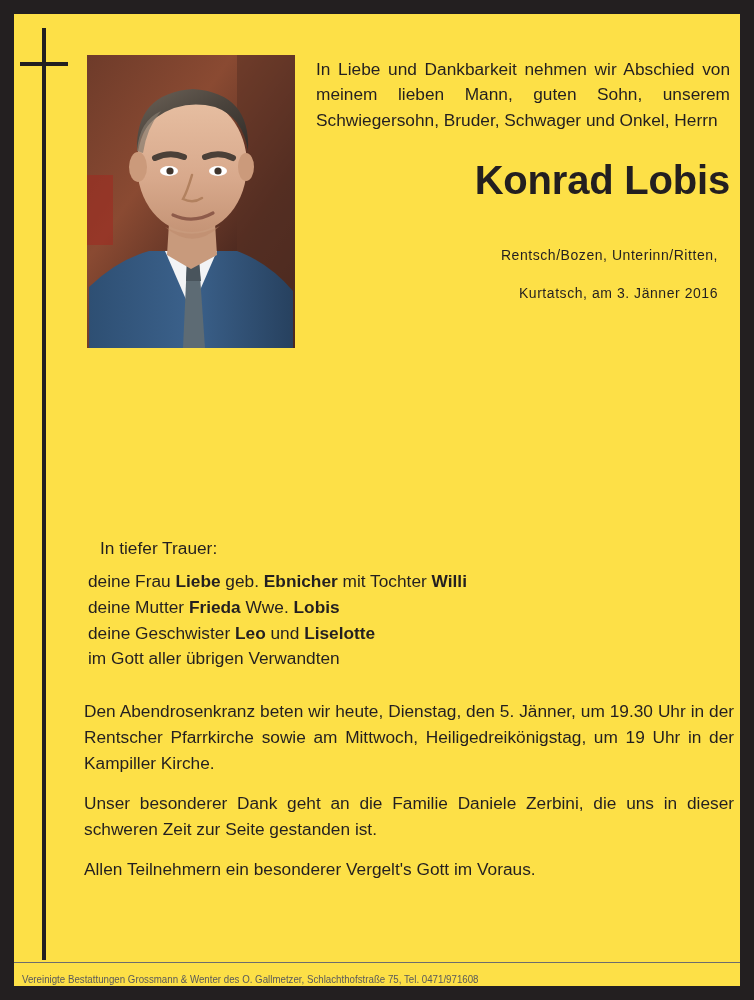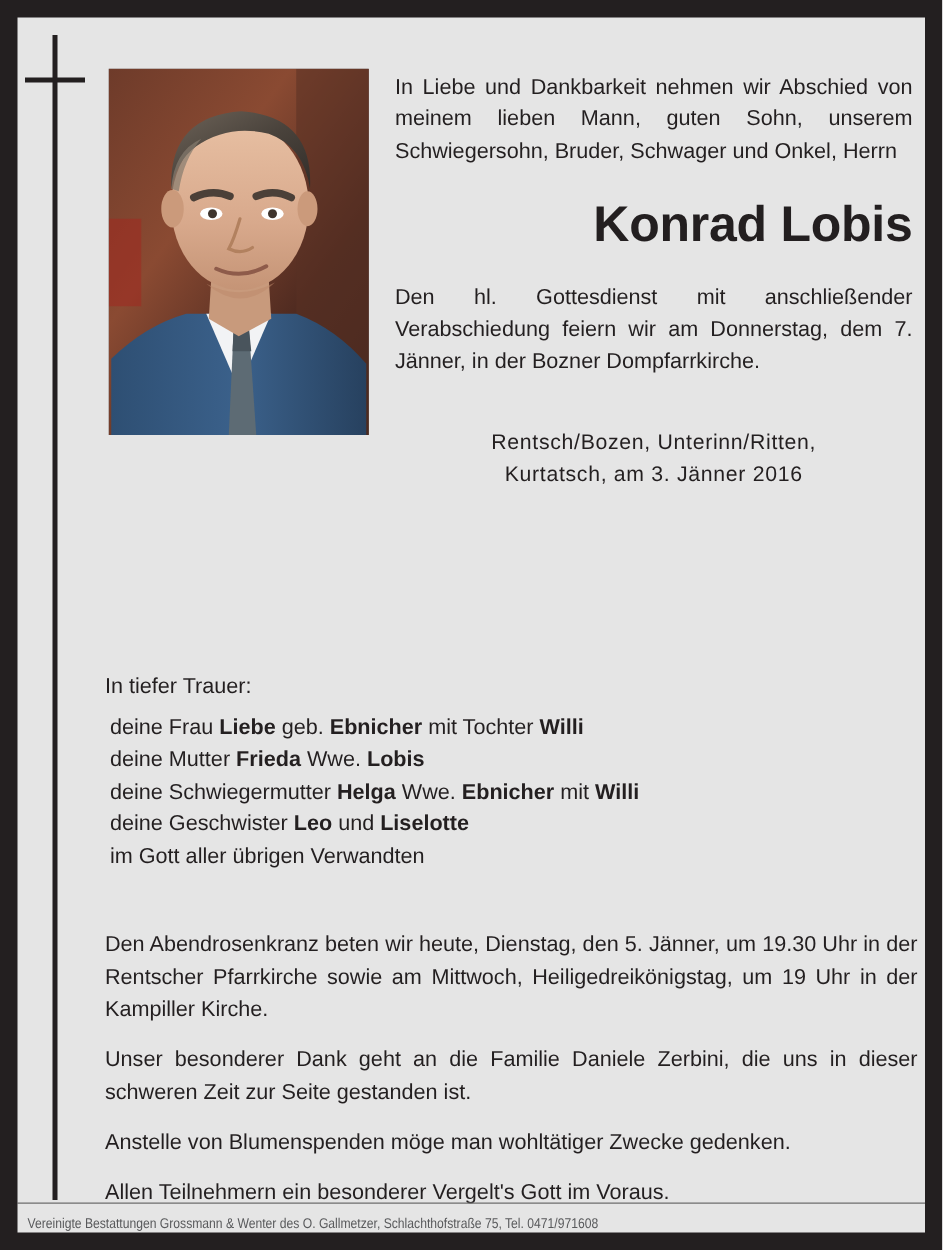--- a/index.html
+++ b/index.html
@@ -11,21 +11,21 @@
   body {
     font-family: "Liberation Sans", "DejaVu Sans", sans-serif;
     -webkit-font-smoothing: antialiased;
   }
 
   #notice {
     position: relative;
     width: 754px;
     height: 1000px;
     margin: 0;
-    background: #e5e5e5;
+    background: #fde047;
     box-sizing: border-box;
     overflow: hidden;
   }
 
   
   .border-frame {
     position: absolute;
     left: 0; top: 0;
     width: 754px;
     height: 1000px;
@@ -92,58 +92,58 @@
     font-size: 40px;
     line-height: 46px;
     font-weight: bold;
     color: #231f20;
     text-align: right;
     letter-spacing: -0.2px;
     margin: 24px 0 22px 0;
   }
 
   .places {
-    font-size: 17px;
+    font-size: 14px;
     line-height: 25.4px;
     color: #231f20;
     letter-spacing: 0.55px;
-    margin: 0;
-    text-align: center;
+    margin: 12px;
+    text-align: right;
   }
   .places-block { margin-top: 40px; }
 
   
   .mourners {
     position: absolute;
     left: 84px;
     top: 536px;
     width: 648px;
     z-index: 4;
   }
   .mourners-heading {
     font-size: 17.3px;
     line-height: 25.4px;
     color: #231f20;
-    margin: 0 0 8px 0;
+    margin: 0 0 8px 16px;
   }
   .mourner-line {
     font-size: 17.3px;
     line-height: 25.6px;
     color: #231f20;
     margin: 0;
     padding-left: 4px;
     white-space: nowrap;
   }
   .mourner-line b { font-weight: bold; }
 
   
   .closing {
     position: absolute;
     left: 84px;
-    top: 742px;
+    top: 698px;
     width: 650px;
     z-index: 4;
   }
   .closing p {
     font-size: 17.3px;
     line-height: 26px;
     color: #231f20;
     margin: 0;
     text-align: justify;
     text-justify: inter-word;
@@ -247,42 +247,39 @@
       <path d="M78 172 Q105 186 133 171 Q106 196 78 172 Z" fill="#bd8a6c" opacity="0.55"></path>
     </svg>
   </div>
 
   <div class="col-right">
     <p class="body-text">In Liebe und Dankbarkeit nehmen wir Abschied von meinem lieben Mann, guten Sohn, unserem Schwiegersohn, Bruder, Schwager und Onkel, Herrn</p>
 
     <h1 class="deceased-name">Konrad Lobis</h1>
 
 
-    <p class="body-text para-gap">Den hl. Gottesdienst mit anschließender Verabschiedung feiern wir am Donnerstag, dem 7. Jänner, in der Bozner Dompfarrkirche.</p>
 
     <div class="places-block">
       <p class="places">Rentsch/Bozen, Unterinn/Ritten,</p>
       <p class="places">Kurtatsch, am 3. Jänner 2016</p>
     </div>
   </div>
 
   <div class="mourners">
     <p class="mourners-heading">In tiefer Trauer:</p>
     <div>
       <p class="mourner-line">deine Frau <b>Liebe</b> geb. <b>Ebnicher</b> mit Tochter <b>Willi</b></p>
       <p class="mourner-line">deine Mutter <b>Frieda</b> Wwe. <b>Lobis</b></p>
-      <p class="mourner-line">deine Schwiegermutter <b>Helga</b> Wwe. <b>Ebnicher</b> mit <b>Willi</b></p>
       <p class="mourner-line">deine Geschwister <b>Leo</b> und <b>Liselotte</b></p>
       <p class="mourner-line">im Gott aller übrigen Verwandten</p>
     </div>
   </div>
 
   <div class="closing">
     <p>Den Abendrosenkranz beten wir heute, Dienstag, den 5. Jänner, um 19.30 Uhr in der Rentscher Pfarrkirche sowie am Mittwoch, Heiligedreikönigstag, um 19 Uhr in der Kampiller Kirche.</p>
     <p>Unser besonderer Dank geht an die Familie Daniele Zerbini, die uns in dieser schweren Zeit zur Seite gestanden ist.</p>
-    <p class="nojust">Anstelle von Blumenspenden möge man wohltätiger Zwecke gedenken.</p>
     <p class="nojust">Allen Teilnehmern ein besonderer Vergelt's Gott im Voraus.</p>
   </div>
 
   <div class="footer-rule"></div>
   <div class="footer-text">Vereinigte Bestattungen Grossmann &amp; Wenter des O. Gallmetzer, Schlachthofstraße 75, Tel. 0471/971608</div>
 
 </div>
 
 </body></html>

